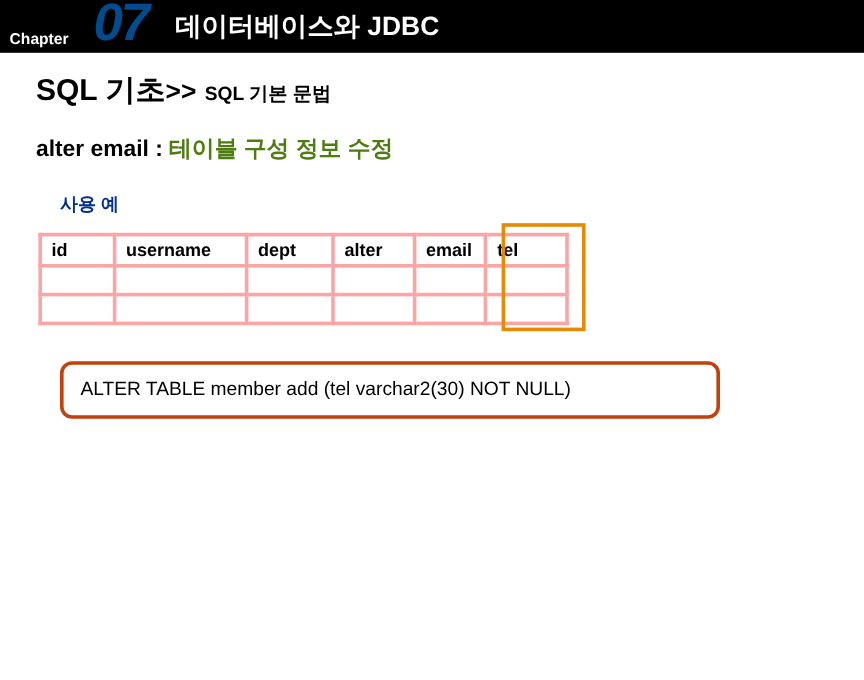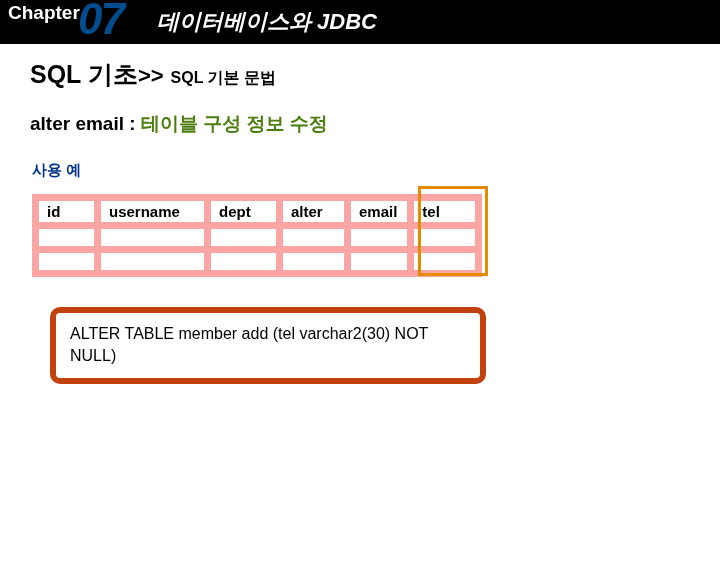--- a/index.html
+++ b/index.html
@@ -14,44 +14,43 @@
     width: 100%;
     height: 44px;
     background: #000000;
     position: relative;
     display: flex;
     align-items: center;
   }
   .chapter-label {
     position: absolute;
     left: 8px;
-    bottom: 20px;
+    bottom: 4px;
     color: #ffffff;
-    font-size: 19px;
+    font-size: 13px;
     font-weight: bold;
     z-index: 1;
   }
   .chapter-num {
     position: absolute;
     left: 78px;
     top: -6px;
     color: #004c8f;
     font-size: 44px;
     font-weight: 900;
     font-style: italic;
     letter-spacing: -2px;
     z-index: 2;
   }
   .header-title {
     position: absolute;
-    left: 157px;
+    left: 146px;
     color: #ffffff;
     font-size: 22px;
     font-weight: bold;
-    font-style: italic;
   }
   .content {
     padding: 14px 30px 0 30px;
   }
   .section-title {
     font-size: 25px;
     font-weight: 900;
     color: #000000;
     margin-bottom: 20px;
   }
@@ -70,32 +69,32 @@
     margin-bottom: 24px;
   }
   .sub-heading .red {
     color: #4d7c0f;
   }
   .usage-label {
     font-size: 15px;
     font-weight: bold;
     color: #003090;
     margin-bottom: 14px;
-    margin-left: 2px;
+    margin-left: 20px;
   }
   .table-wrap {
     position: relative;
     margin-left: 2px;
     margin-bottom: 30px;
   }
   .schema-table {
     border-collapse: collapse;
   }
   .schema-table th, .schema-table td {
-    border: 7px solid #fca5a5;
+    border: 3px solid #fca5a5;
     background: #ffffff;
   }
   .schema-table th {
     height: 26px;
     font-size: 15px;
     font-weight: bold;
     text-align: left;
     padding: 2px 10px 2px 8px;
     color: #000000;
   }
@@ -112,22 +111,22 @@
     position: absolute;
     top: -8px;
     left: 386px;
     width: 70px;
     height: 90px;
     border: 3px solid #e68a00;
     pointer-events: none;
   }
   .code-box {
     margin-left: 20px;
-    width: 436px;
-    border: 6px solid #c2410c;
+    width: 550px;
+    border: 3px solid #c2410c;
     border-radius: 10px;
     padding: 10px 14px 10px 14px;
     font-size: 16px;
     line-height: 1.4;
     color: #000;
   }
 </style>
 </head>
 <body>
 

